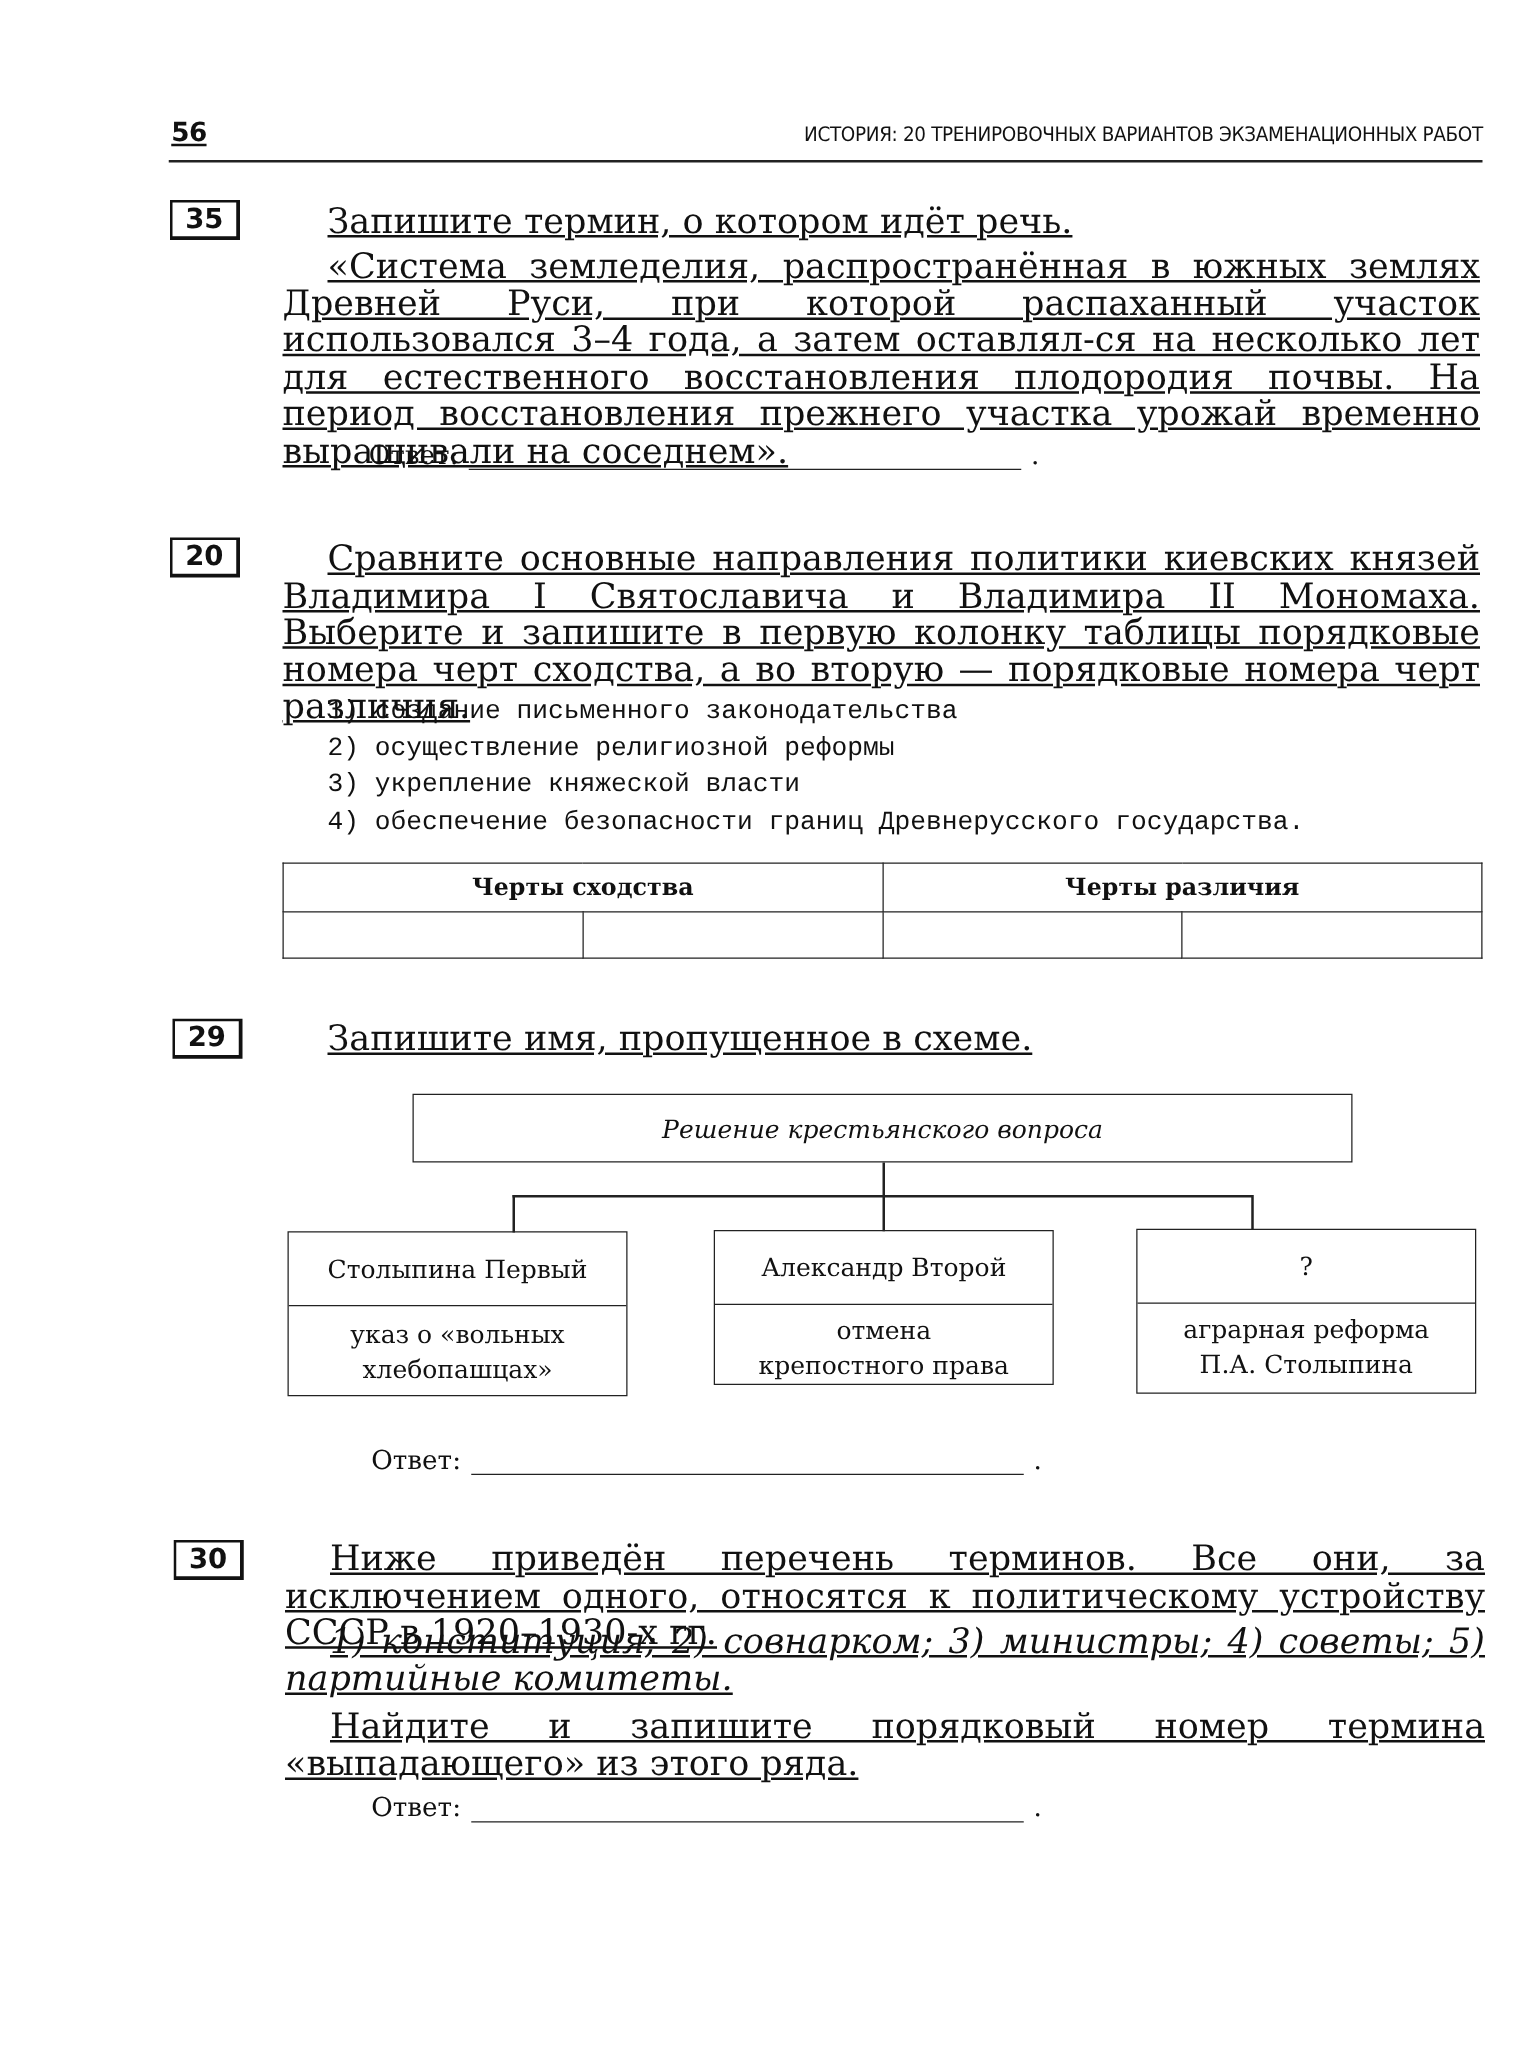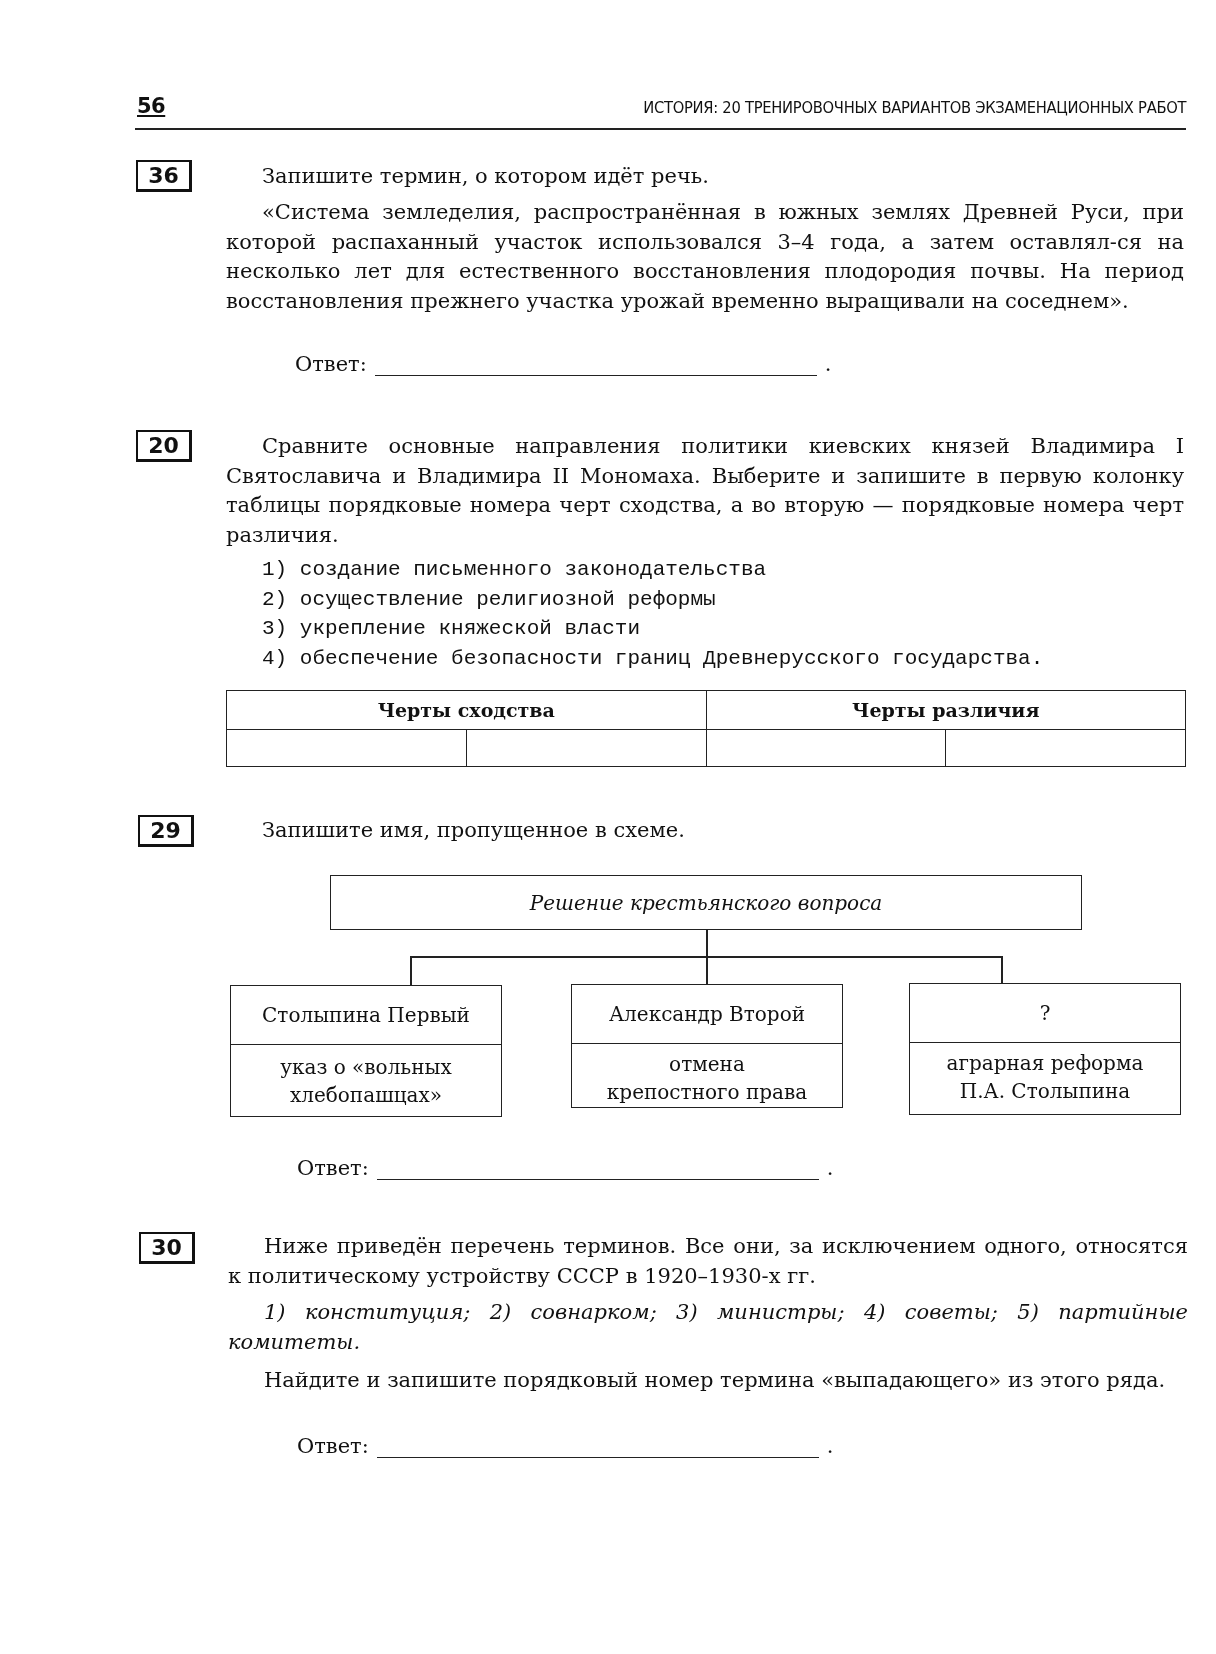--- a/index.html
+++ b/index.html
@@ -7,21 +7,21 @@
          font-family: "DejaVu Serif", "Liberation Serif", serif; color: #111; }
   .abs { position: absolute; }
   .header-num { left: 137px; top: 94px; font-family: "DejaVu Sans", "Liberation Sans", sans-serif;
                 font-size: 21px; font-weight: bold; letter-spacing: -0.5px; text-decoration: underline; }
   .header-title { right: 30px; top: 98px; font-family: "DejaVu Sans", "Liberation Sans", sans-serif;
                   font-size: 16px; letter-spacing: -0.3px; transform: scaleX(0.92); transform-origin: right; }
   .header-rule { left: 135px; top: 128px; width: 1051px; height: 2px; background: #222; }
   .task-num { width: 56px; height: 32px; border: 2px solid #111; border-right-width: 3px; border-bottom-width: 3px;
               font-family: "DejaVu Sans", "Liberation Sans", sans-serif; font-weight: bold; font-size: 22px;
               display: flex; align-items: center; justify-content: center; box-sizing: border-box; }
-  .p { font-size: 21px; line-height: 29.5px; text-align: justify; }
+  .p { font-size: 28px; line-height: 29.5px; text-align: justify; text-decoration: underline; }
   .indent { text-indent: 36px; }
   .answer { font-size: 21px; display: flex; align-items: flex-end; margin-left: 33px; }
   .answer .line { display: inline-block; width: 442px; border-bottom: 1.5px solid #222; margin-left: 8px; height: 16px; }
   .answer .dot { margin-left: 8px; }
   .list-item { font-size: 21px; line-height: 29.5px; }
   table.cmp { border-collapse: collapse; }
   table.cmp td, table.cmp th { border: 1.5px solid #222; padding: 0; }
   table.cmp th { font-weight: bold; font-size: 19px; height: 38px; }
   table.cmp td { height: 36px; }
   .box { border: 1.5px solid #222; box-sizing: border-box; font-size: 20px; text-align: center; }
@@ -29,21 +29,21 @@
   .hline { background: #222; height: 1.5px; }
   .italic { font-style: italic; }
 </style>
 </head>
 <body>
 
 <div class="abs header-num">56</div>
 <div class="abs header-title">ИСТОРИЯ: 20 ТРЕНИРОВОЧНЫХ ВАРИАНТОВ ЭКЗАМЕНАЦИОННЫХ РАБОТ</div>
 <div class="abs header-rule"></div>
 
-<div class="abs task-num" style="left:136px; top:160px;">36</div>
+<div class="abs task-num" style="left:136px; top:160px;">35</div>
 <div class="abs p" style="left:262px; top:162px; width:920px;">Запишите термин, о котором идёт речь.</div>
 <div class="abs p indent" style="left:226px; top:198px; width:958px;">«Система земледелия, распространённая в южных землях Древней Руси, при которой распаханный участок использовался 3–4 года, а затем оставлял-ся на несколько лет для естественного восстановления плодородия почвы. На период восстановления прежнего участка урожай временно выращивали на соседнем».</div>
 <div class="abs answer" style="left:262px; top:352px;">
   <span>Ответ:</span>
   <span class="line"></span>
   <span class="dot">.</span>
 </div>
 
 <div class="abs task-num" style="left:136px; top:430px;">20</div>
 <div class="abs p indent" style="left:226px; top:432px; width:958px;">Сравните основные направления политики киевских князей Владимира I Святославича и Владимира II Мономаха. Выберите и запишите в первую колонку таблицы порядковые номера черт сходства, а во вторую — порядковые номера черт различия.</div>

